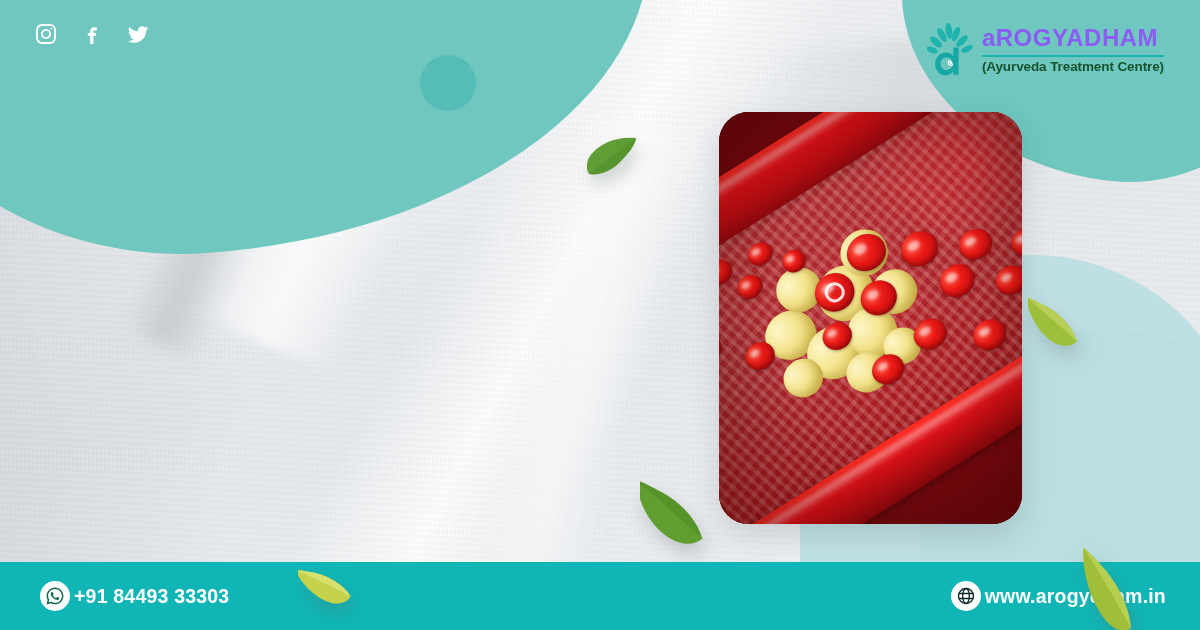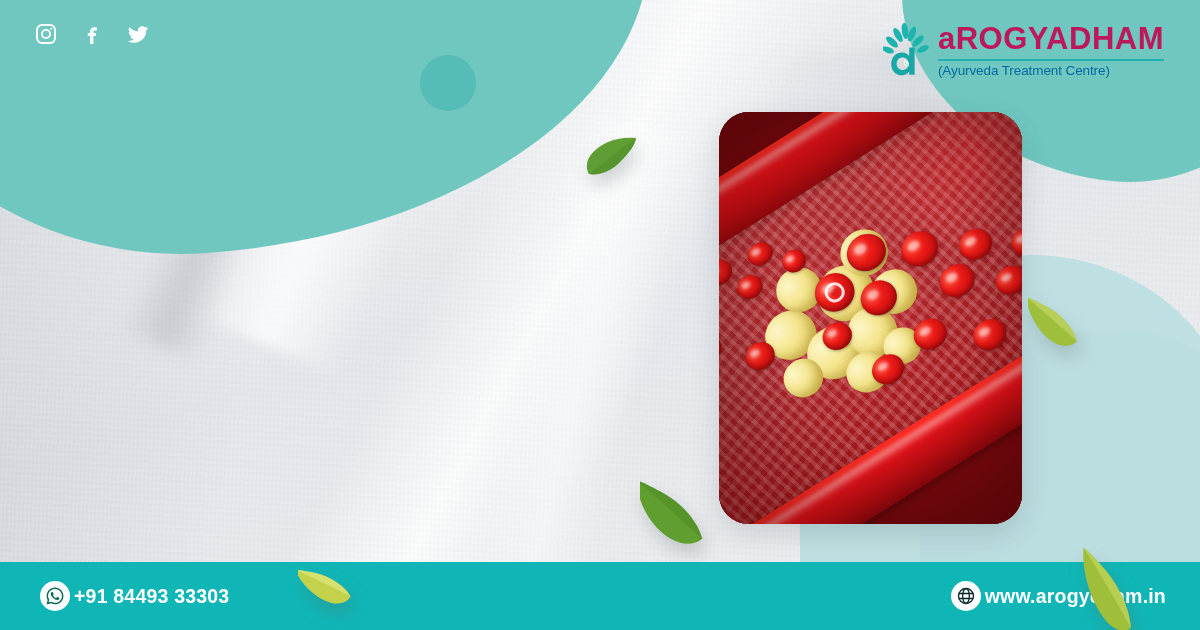--- a/index.html
+++ b/index.html
@@ -78,28 +78,28 @@
   .social svg{ display:block; }
 
   
   .logo{
     position:absolute; right:36px; top:22px; display:flex; align-items:center; gap:9px; z-index:14;
   }
   .logo-mark{ width:46px; height:56px; flex:0 0 auto; }
   .logo-text{ display:flex; flex-direction:column; align-items:flex-start; }
   .logo-name{
     font-family:"Liberation Sans", sans-serif;
-    font-weight:bold; font-size:31px; letter-spacing:.5px;
-    color:#be185d; line-height:1; transform:scaleX(1.0);
+    font-weight:bold; font-size:24px; letter-spacing:.5px;
+    color:#8b5cf6; line-height:1; transform:scaleX(1.0);
     padding-bottom:3px;
   }
   .logo-rule{ width:100%; height:2px; background:#1fb3ae; margin:2px 0 3px 0; }
   .logo-tag{
     font-family:"Liberation Sans", sans-serif;
-    font-weight:normal; font-size:13.5px; color:#0369a1; line-height:1;
+    font-weight:bold; font-size:13.5px; color:#14532d; line-height:1;
     letter-spacing:-.1px;
   }
 
   
   .headline{
     position:absolute; left:167px; top:222px; z-index:12; width:560px;
   }
   .h-line{
     font-family:"Liberation Sans Narrow","Liberation Sans", sans-serif;
     font-size:49px; line-height:.98; font-weight:bold; color:#46484a;

